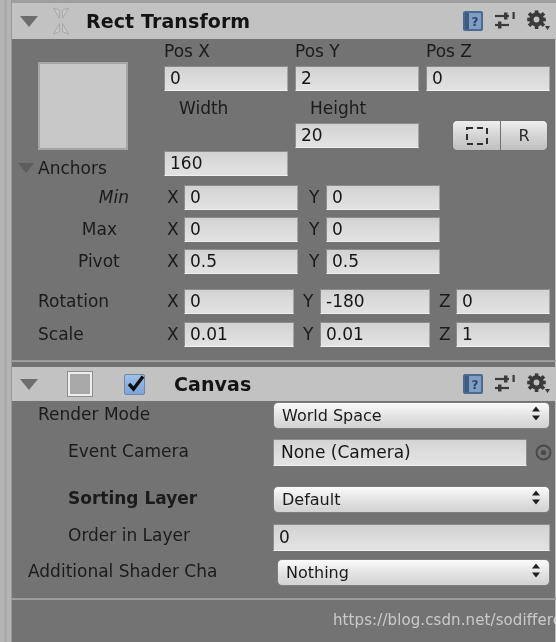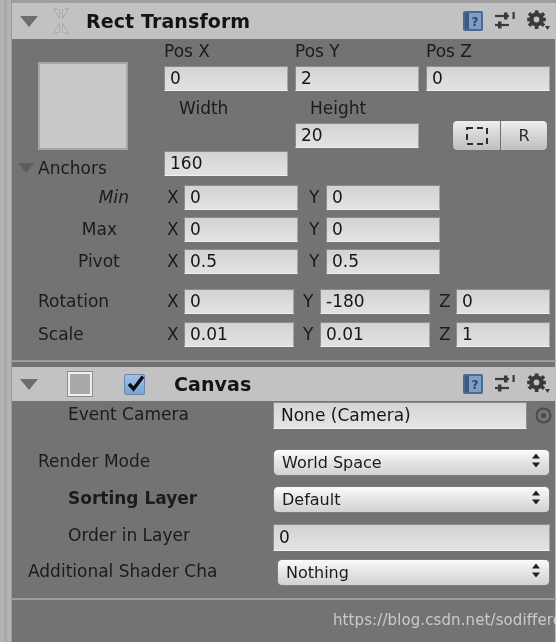--- a/index.html
+++ b/index.html
@@ -385,45 +385,45 @@
               <rect x="14.8" y="2.6" width="3.6" height="4" transform="rotate(45 16.6 4.6)"></rect>
               <rect x="2.6" y="12.4" width="3.6" height="4" transform="rotate(45 4.4 14.4)"></rect>
             </g>
             <circle cx="10.5" cy="9.5" r="2.9" fill="#c2c2c2"></circle>
             <path d="M19 16 l5 0 l-2.5 4 z" fill="#3a3a3a"></path>
           </svg>
         </span>
       </div>
     </div>
 
+    <div class="row" style="height:37px;">
+      <div class="lbl" style="left:26px; top:-2px;">Render Mode</div>
+      <div class="dropdown" style="left:261px; top:1px; width:277px;">
+        <span>World Space</span>
+        <span class="arrows">
+          <svg width="10" height="16" viewBox="0 0 10 16">
+            <path d="M5 1 L9 6 L1 6 Z" fill="#1f1f1f"></path>
+            <path d="M5 15 L9 10 L1 10 Z" fill="#1f1f1f"></path>
+          </svg>
+        </span>
+      </div>
+    </div>
+
     <div class="row" style="height:47px;">
       <div class="lbl" style="left:56px; top:-2px;">Event Camera</div>
       <div class="objfield" style="left:261px; top:1px; width:254px;">None (Camera)</div>
       <div class="picker" style="left:523px; top:6px;">
         <svg width="17" height="17" viewBox="0 0 17 17">
           <circle cx="8.5" cy="8.5" r="7" fill="none" stroke="#4a4a4a" stroke-width="2"></circle>
           <circle cx="8.5" cy="8.5" r="2.6" fill="#4a4a4a"></circle>
         </svg>
       </div>
     </div>
 
     <div class="row" style="height:37px;">
-      <div class="lbl" style="left:26px; top:-2px;">Render Mode</div>
-      <div class="dropdown" style="left:261px; top:1px; width:277px;">
-        <span>World Space</span>
-        <span class="arrows">
-          <svg width="10" height="16" viewBox="0 0 10 16">
-            <path d="M5 1 L9 6 L1 6 Z" fill="#1f1f1f"></path>
-            <path d="M5 15 L9 10 L1 10 Z" fill="#1f1f1f"></path>
-          </svg>
-        </span>
-      </div>
-    </div>
-
-    <div class="row" style="height:37px;">
       <div class="lbl" style="left:56px; top:-2px;font-weight:bold;">Sorting Layer</div>
       <div class="dropdown" style="left:261px; top:1px; width:277px;">
         <span>Default</span>
         <span class="arrows">
           <svg width="10" height="16" viewBox="0 0 10 16">
             <path d="M5 1 L9 6 L1 6 Z" fill="#1f1f1f"></path>
             <path d="M5 15 L9 10 L1 10 Z" fill="#1f1f1f"></path>
           </svg>
         </span>
       </div>

